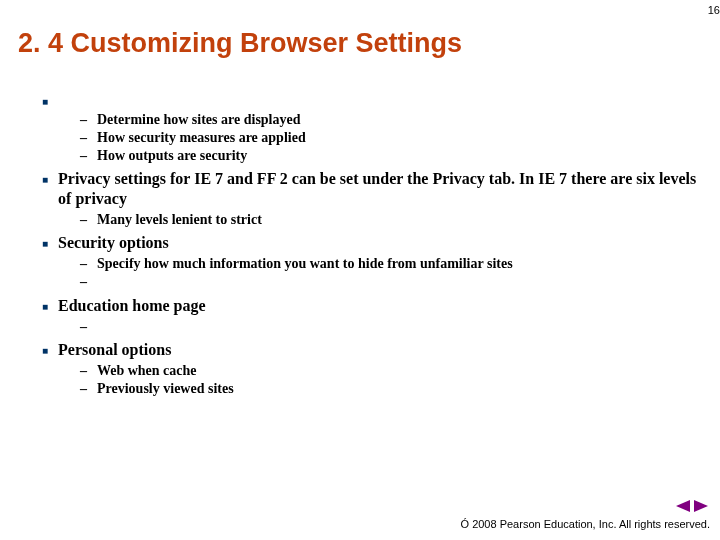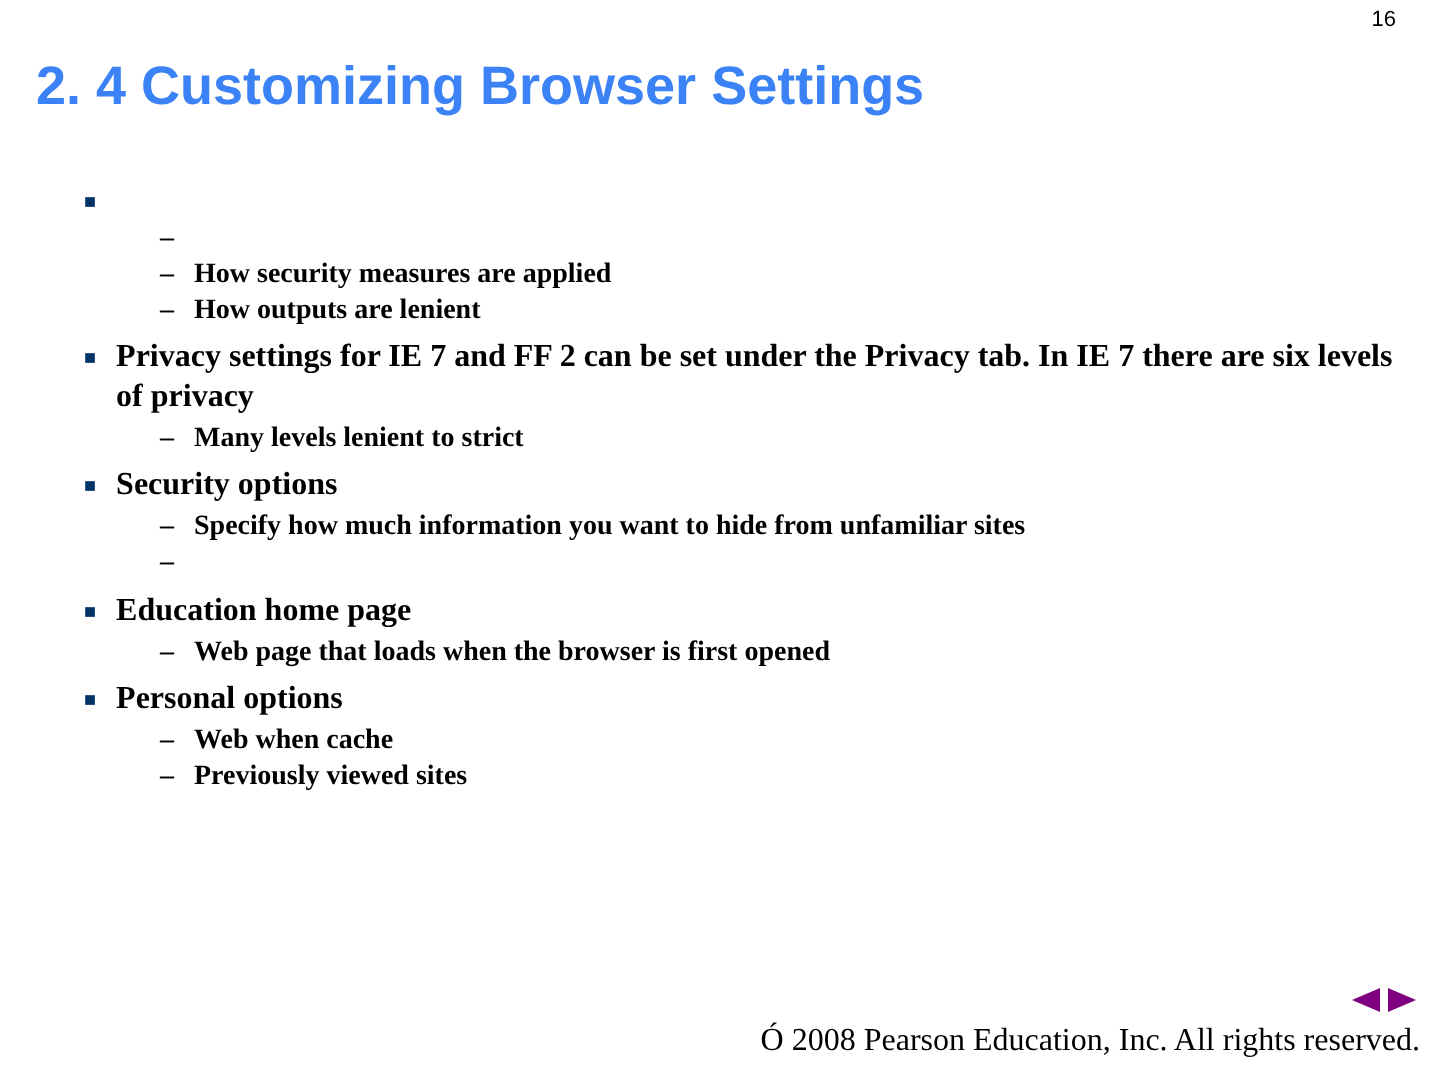--- a/index.html
+++ b/index.html
@@ -7,29 +7,29 @@
     width: 720px;
     height: 540px;
     background: #fff;
     font-family: "Times New Roman", Times, serif;
     position: relative;
     color: #000;
   }
   .page-number {
     position: absolute;
     top: 4px;
-    right: 22px;
+    right: 0;
     font-family: Arial, sans-serif;
     font-size: 11px;
   }
   .title {
     font-family: Arial, Helvetica, sans-serif;
     font-weight: bold;
     font-size: 27px;
-    color: #3b82f6;
+    color: #c2410c;
     padding: 28px 0 0 18px;
   }
   .content {
     padding: 28px 20px 0 42px;
   }
   .l1 {
     display: flex;
     align-items: flex-start;
     font-size: 16px;
     font-weight: bold;
@@ -68,47 +68,48 @@
   }
   .nav-arrows {
     display: flex;
     justify-content: flex-end;
     gap: 4px;
     margin-bottom: 6px;
     padding-right: 2px;
   }
   .nav-arrows svg { display: block; }
   .footer-text {
-    font-family: Liberation Serif, serif;
-    font-size: 16px;
+    font-family: Liberation Sans, sans-serif;
+    font-size: 11px;
   }
 </style>
 </head>
 <body>
 
 <div class="page-number">16</div>
 
 <h1 class="title">2. 4 Customizing Browser Settings</h1>
 
 <div class="content">
 
   <div class="l1">
     <span class="bullet">■</span>
   </div>
   <div class="l2-group">
     <div class="l2">
         <span class="dash">–</span>
+        <span>Determine how sites are displayed</span>
       </div>
     <div class="l2">
         <span class="dash">–</span>
         <span>How security measures are applied</span>
       </div>
     <div class="l2">
         <span class="dash">–</span>
-        <span>How outputs are lenient</span>
+        <span>How outputs are security</span>
       </div>
   </div>
 
   <div class="l1">
     <span class="bullet">■</span>
     <span>Privacy settings for IE 7 and FF 2 can be set under the Privacy tab. In IE 7 there are six levels of privacy</span>
   </div>
   <div class="l2-group">
     <div class="l2">
         <span class="dash">–</span>
@@ -130,21 +131,20 @@
       </div>
   </div>
 
   <div class="l1">
     <span class="bullet">■</span>
     <span>Education home page</span>
   </div>
   <div class="l2-group">
     <div class="l2">
         <span class="dash">–</span>
-        <span>Web page that loads when the browser is first opened</span>
       </div>
   </div>
 
   <div class="l1">
     <span class="bullet">■</span>
     <span>Personal options</span>
   </div>
   <div class="l2-group">
     <div class="l2">
         <span class="dash">–</span>

